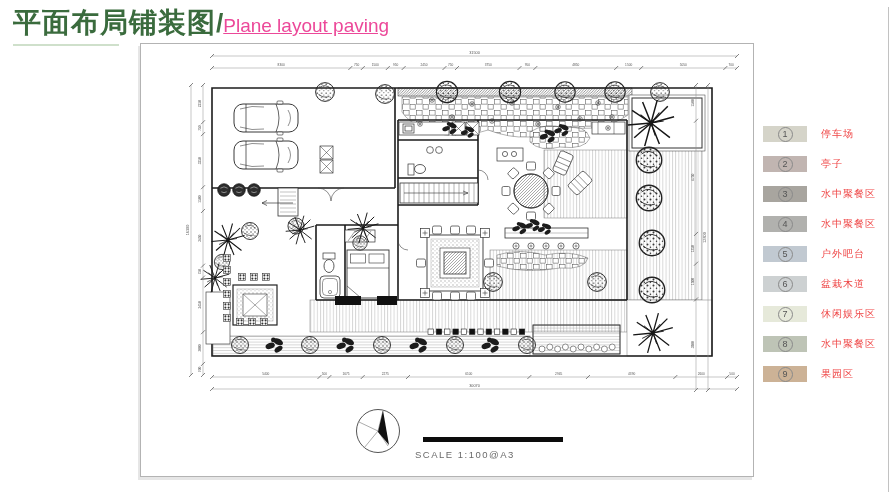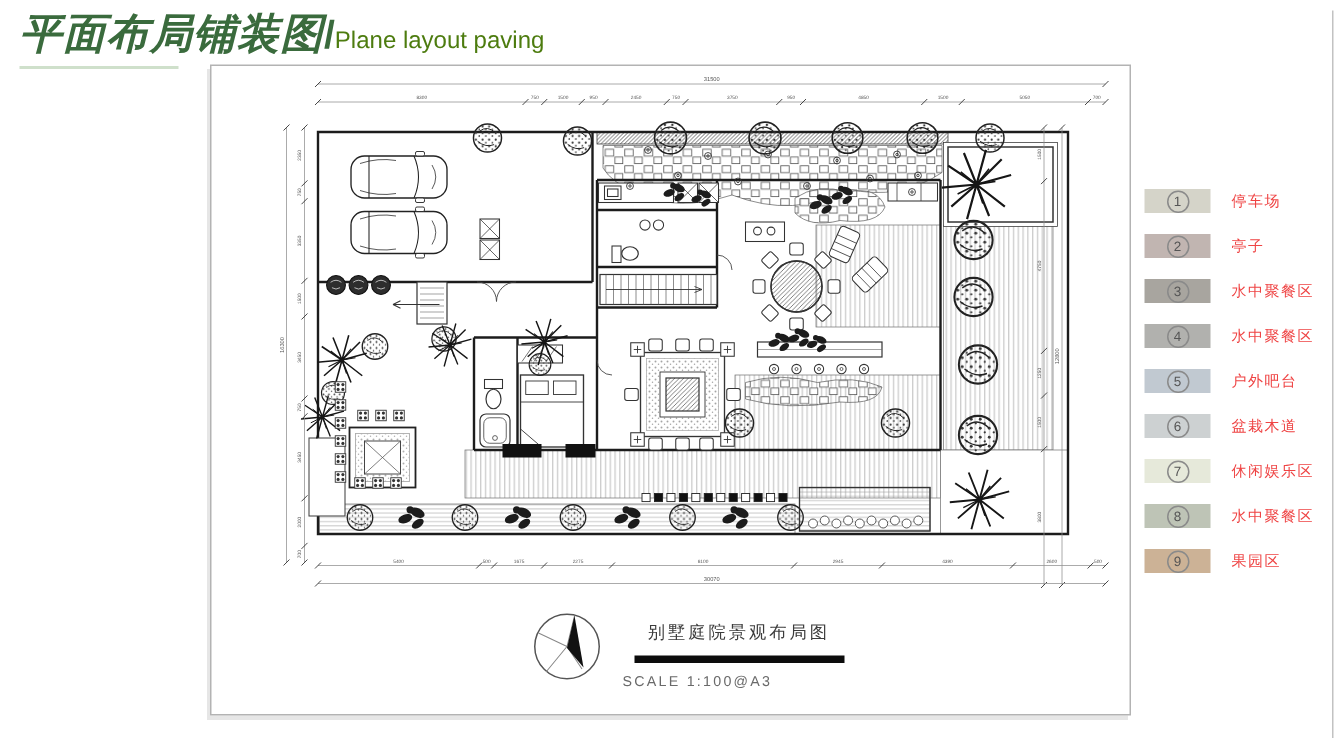--- a/index.html
+++ b/index.html
@@ -1,22 +1,22 @@
 <!DOCTYPE html>
 <html><head>
 <meta charset="utf-8">
 <style>
   html,body{margin:0;padding:0;background:#fff;}
   #page{position:relative;width:891px;height:500px;background:#fff;overflow:hidden;
         font-family:"Liberation Sans","DejaVu Sans",sans-serif;}
   
   #hdr{position:absolute;left:13px;top:4px;white-space:nowrap;}
-  #hdr .cn{font-size:28px;font-weight:bold;color:#3a6b3d;letter-spacing:1px;font-style:italic;}
+  #hdr .cn{font-size:28px;font-weight:bold;color:#3a6b3d;letter-spacing:1px;}
   #hdr .sep{font-size:26px;color:#3a6b3d;font-weight:bold;}
-  #hdr .en{font-size:16px;color:#4d7c0f;}
+  #hdr .en{font-size:19px;color:#ec4899;text-decoration:underline;}
   #hdr-underline{position:absolute;left:13px;top:44px;width:106px;height:2px;background:#cfe0cb;}
   
   #sheet{position:absolute;left:140px;top:43px;width:612px;height:432px;background:#fff;
          border:1px solid #b3b3b3;box-shadow:-2px 3px 0 #e6e6e6;}
   #plan-svg{position:absolute;left:140px;top:43px;}
   
   #compass{position:absolute;left:354px;top:407px;}
   #tb-title{position:absolute;left:415px;top:414px;width:155px;text-align:center;
             font-size:11.5px;color:#3c3c3c;letter-spacing:2px;}
   #tb-bar{position:absolute;left:423px;top:437px;width:140px;height:5px;background:#0c0c0c;}
@@ -496,21 +496,20 @@
         <path d="M735,391 L739,387" stroke="#333" stroke-width="0.6"></path>
         <text x="474.5" y="387.2" font-size="3.8" fill="#555" text-anchor="middle" font-family="Liberation Sans, DejaVu Sans, sans-serif">30070</text>
       </g>
   </svg>
 
   <svg id="compass" width="48" height="48" viewBox="-24 -24 48 48">
     <circle r="21.5" fill="none" stroke="#555" stroke-width="1"></circle>
     <path d="M0,0 L-14,17 M0,0 L-19,-9 M0,0 L5,-20.5 M0,0 L10,15" stroke="#888" stroke-width="0.7" fill="none"></path>
     <polygon points="5,-20.5 11,14 0,1" fill="#111"></polygon>
   </svg>
-  <div id="tb-title">别墅庭院景观布局图</div>
   <div id="tb-bar"></div>
   <div id="tb-scale">SCALE 1:100@A3</div>
 
   <div id="legend">
       <div class="lg-row">
         <span class="lg-swatch" style="background: rgb(213, 212, 201);">
           <span class="lg-circ">1</span>
         </span>
         <span class="lg-label">停车场</span>
       </div>

